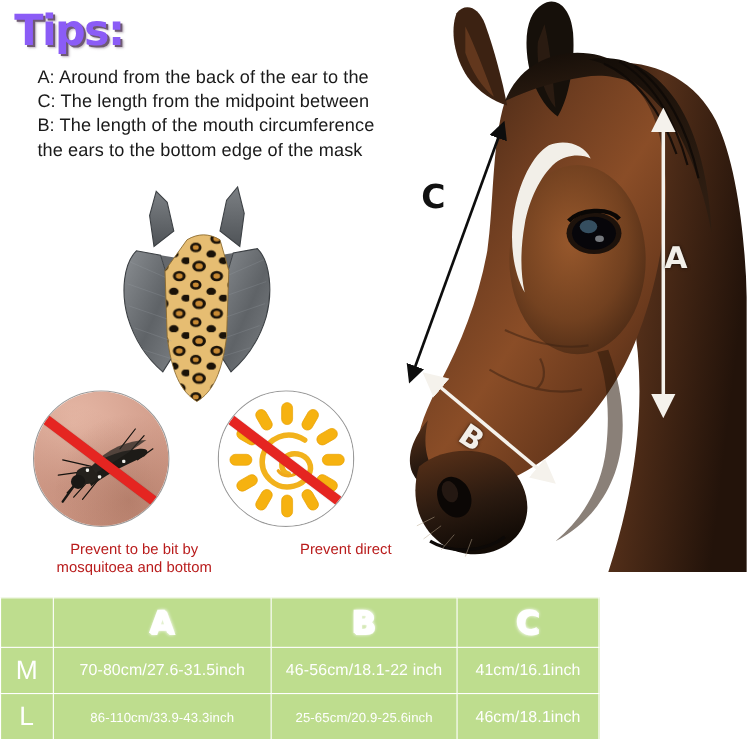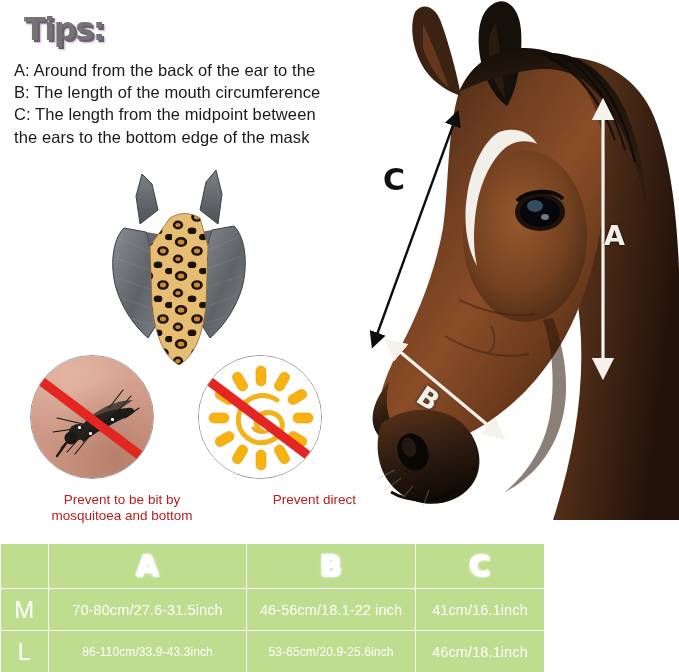--- a/index.html
+++ b/index.html
@@ -17,42 +17,42 @@
   }
   .page {
     position: absolute;
     inset: 0;
     background: #ffffff;
   }
 
   
   .tips-title {
     position: absolute;
-    left: 24px; top: 6px;
+    left: 13px; top: 6px;
     font-family: "DejaVu Sans", sans-serif;
     font-weight: bold;
-    font-size: 32px;
+    font-size: 39px;
     line-height: 46px;
     letter-spacing: -1.5px;
-    color: #737373;
+    color: #8b5cf6;
     text-shadow: 2px 2px 0 #6e5a72, 3px 3px 2px rgba(110,90,114,0.45);
     white-space: nowrap;
   }
 
   
   .tips-body {
     position: absolute;
     left: 14px; top: 59px;
     width: 325px;
     font-size: 16.5px;
     line-height: 22.2px;
     color: #1a1a1a;
     letter-spacing: 0.1px;
   }
-  .tips-body .line { white-space: nowrap; }
+  .tips-body .line { white-space: nowrap; margin-left: 20px; }
 
   
   .mask-wrap {
     position: absolute;
     left: 104px; top: 166px;
     width: 150px; height: 200px;
   }
   .mask-svg { display:block; width:150px; height:200px; }
 
   
@@ -182,22 +182,22 @@
 </style>
 </head>
 <body>
 
 <div class="page">
 
   <div class="tips-title">Tips:</div>
 
   <div class="tips-body">
     <div class="line">A: Around from the back of the ear to the</div>
+    <div class="line">C: The length from the midpoint between</div>
     <div class="line">B: The length of the mouth circumference</div>
-    <div class="line">C: The length from the midpoint between</div>
     <div class="line">the ears to the bottom edge of the mask</div>
   </div>
 
   <div class="mask-wrap">
     <svg class="mask-svg" viewBox="0 0 150 200" xmlns="http://www.w3.org/2000/svg">
       <defs>
         <pattern id="leopard" width="34" height="34" patternUnits="userSpaceOnUse">
           <rect width="34" height="34" fill="#e6bd72"></rect>
           <g>
             <ellipse cx="9" cy="8" rx="6.2" ry="5" fill="#1a1208"></ellipse>
@@ -477,19 +477,19 @@
       </tr>
       <tr class="data-row">
         <td class="size-letter">M</td>
         <td class="cell-value">70-80cm/27.6-31.5inch</td>
         <td class="cell-value">46-56cm/18.1-22 inch</td>
         <td class="cell-value">41cm/16.1inch</td>
       </tr>
       <tr class="data-row">
         <td class="size-letter">L</td>
         <td class="cell-value small">86-110cm/33.9-43.3inch</td>
-        <td class="cell-value small">53-65cm/20.9-25.6inch</td>
+        <td class="cell-value small">25-65cm/20.9-25.6inch</td>
         <td class="cell-value">46cm/18.1inch</td>
       </tr>
     </tbody>
   </table>
 
 </div>
 
 </body></html>

